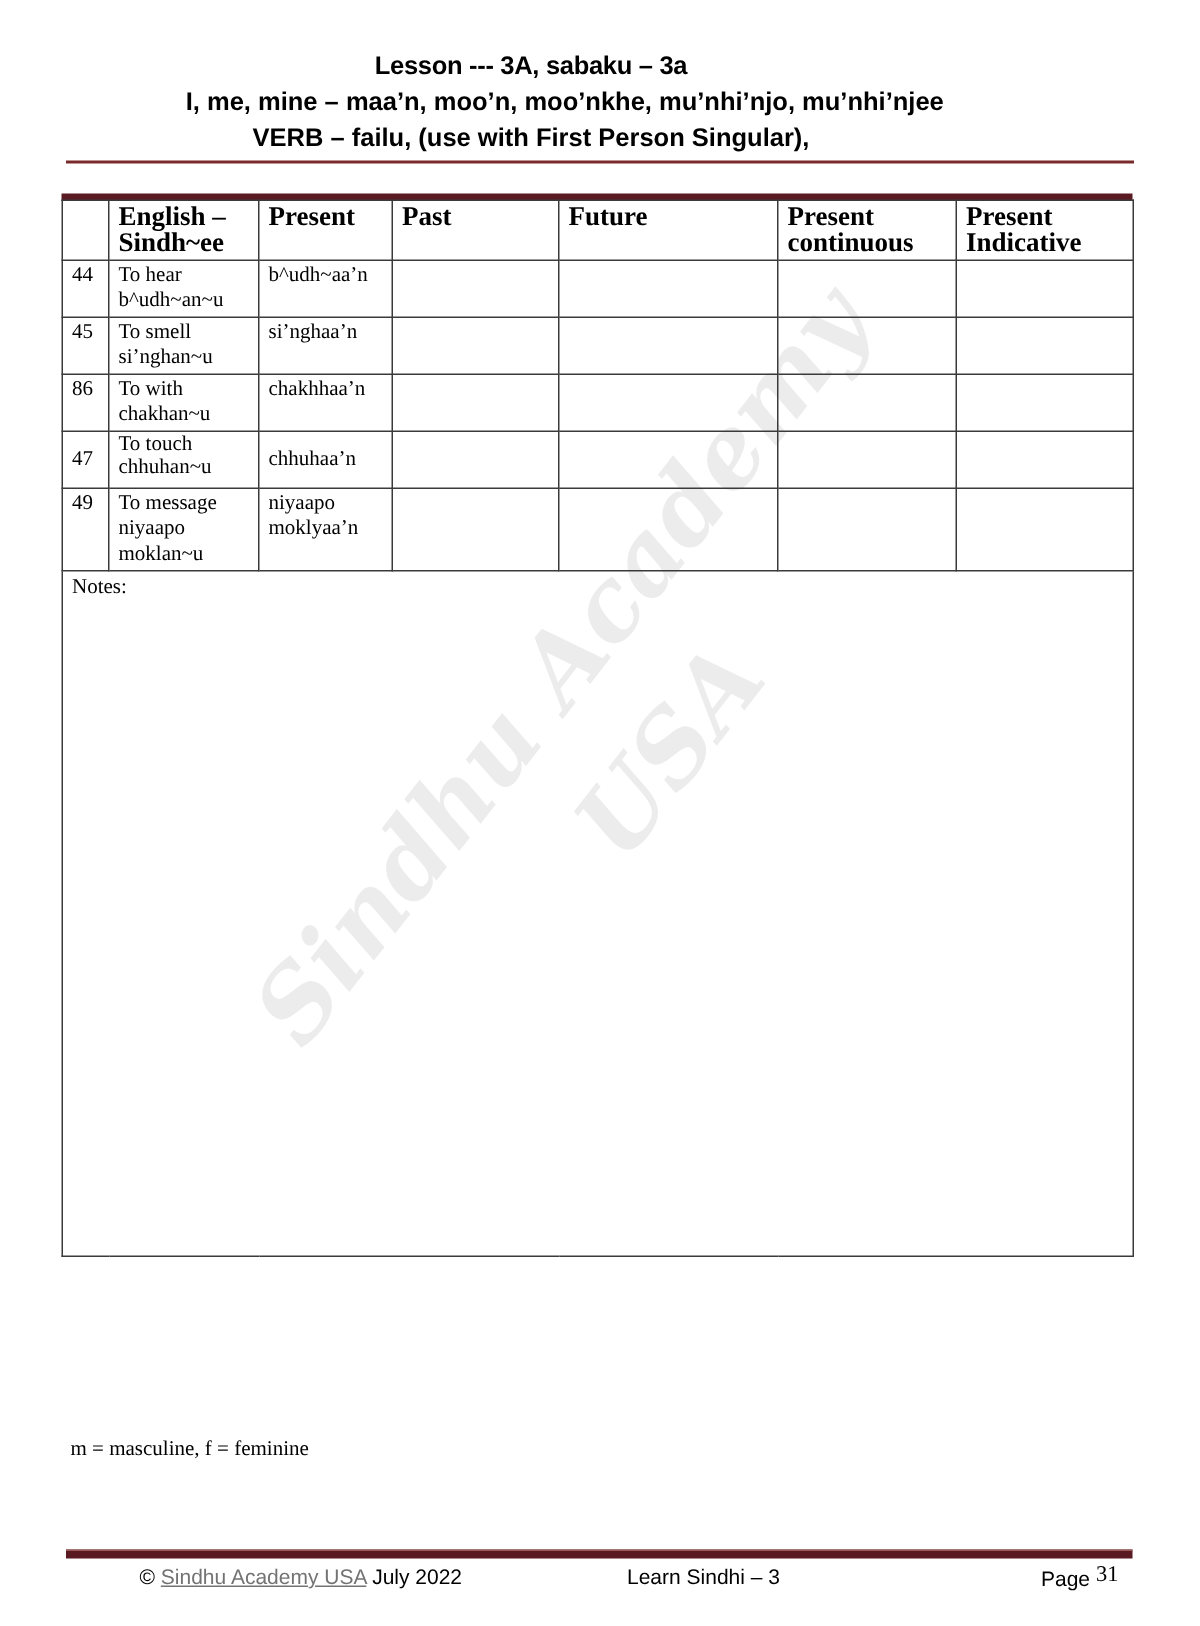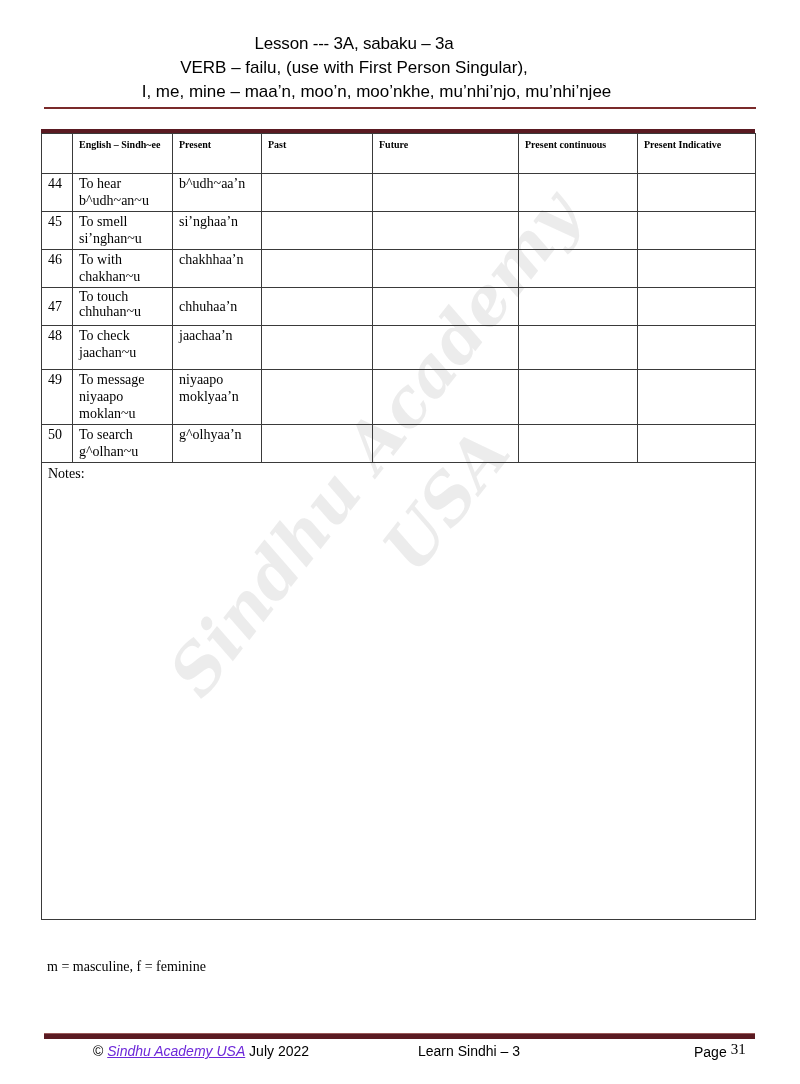--- a/index.html
+++ b/index.html
@@ -1,49 +1,49 @@
 <!DOCTYPE html>
 <html><head>
   <meta charset="utf-8">
   <style>
     html, body { margin: 0; padding: 0; background: #ffffff; }
     body { width: 800px; height: 1084px; position: relative; overflow: hidden; font-family: "Liberation Serif", serif; color: #000; }
-    .title-block { position: absolute; left: 0; top: 32px; width: 708px; text-align: center; font-family: "Liberation Sans Narrow", "Liberation Sans", sans-serif; font-size: 17px; line-height: 24px; color: #000; }
+    .title-block { position: absolute; left: 0; top: 32px; width: 708px; text-align: center; font-family: "Liberation Sans Narrow", "Liberation Sans", sans-serif; font-size: 17px; line-height: 24px; color: #000; font-weight: bold; }
     .title-line { display: block; white-space: nowrap; }
     .title-line.l1 { letter-spacing: -0.2px; }
     .title-line.l3 { padding-left: 45px; text-align: center; }
     .header-rule { position: absolute; left: 44px; top: 107px; width: 712px; height: 2px; background: #7a2a2a; }
     .table-top-bar { position: absolute; left: 41px; top: 129px; width: 714px; height: 5px; background: #5a1a22; }
     table.verb-table { position: absolute; left: 41px; top: 133px; width: 714px; border-collapse: collapse; table-layout: fixed; font-size: 14px; line-height: 17px; }
     table.verb-table td, table.verb-table th { border: 1.3px solid #3a3a3a; vertical-align: top; padding: 1px 6px; text-align: left; }
-    table.verb-table th { font-weight: bold; font-size: 10px; height: 36px; padding-top: 2px; }
+    table.verb-table th { font-weight: bold; font-size: 18px; height: 36px; padding-top: 2px; }
     table.verb-table td.num { padding-left: 6px; }
     table.verb-table td.notes { height: 452px; padding: 2px 6px; margin-left: 28px; }
     .legend-note { position: absolute; left: 47px; top: 959px; font-size: 14px; }
     .footer-rule { position: absolute; left: 44px; top: 1033px; width: 711px; height: 5px; background: #5a1a22; border-top: 1px solid #9a5a5a; }
     .footer { position: absolute; left: 0; top: 1041px; width: 800px; height: 24px; font-family: "Liberation Sans Narrow", "Liberation Sans", sans-serif; font-size: 14px; }
     .footer .left { position: absolute; left: 93px; top: 2px; white-space: nowrap; }
-    .footer .left a { color: #6d28d9; text-decoration: underline; font-style: italic; }
+    .footer .left a { color: #737373; text-decoration: underline; }
     .footer .center { position: absolute; left: 418px; top: 2px; white-space: nowrap; }
     .footer .right { position: absolute; left: 694px; top: 3px; white-space: nowrap; }
     .footer .right .pnum { font-family: "Liberation Serif", serif; font-size: 15px; margin-left: 4px; position: relative; top: -3px; }
     .watermark { position: absolute; left: 90px; top: 380px; width: 640px; pointer-events: none; transform: rotate(-52deg); transform-origin: center; font-family: "DejaVu Serif", serif; font-style: italic; font-weight: bold; color: rgba(200,200,200,0.35); font-size: 66px; text-align: center; line-height: 92px; }
   </style>
 </head>
 <body>
 
 <div class="watermark">
   <div>Sindhu Academy</div>
   <div>USA</div>
 </div>
 
 <div class="title-block">
   <span class="title-line l1">Lesson --- 3A, sabaku – 3a</span>
+  <span class="title-line l3">I, me, mine – maa’n, moo’n, moo’nkhe, mu’nhi’njo, mu’nhi’njee</span>
   <span class="title-line l2">VERB – failu, (use with First Person Singular),</span>
-  <span class="title-line l3">I, me, mine – maa’n, moo’n, moo’nkhe, mu’nhi’njo, mu’nhi’njee</span>
 </div>
 <div class="header-rule"></div>
 
 <div class="table-top-bar"></div>
 <table class="verb-table">
   <colgroup>
     <col style="width:31px">
     <col style="width:100px">
     <col style="width:89px">
     <col style="width:111px">
@@ -81,21 +81,21 @@
           <div>To smell</div>
           <div>si’nghan~u</div>
         </td>
       <td>si’nghaa’n</td>
       <td></td>
       <td></td>
       <td></td>
       <td></td>
     </tr>
     <tr style="height:38px">
-      <td class="num">46</td>
+      <td class="num">86</td>
       <td>
           <div>To with</div>
           <div>chakhan~u</div>
         </td>
       <td>chakhhaa’n</td>
       <td></td>
       <td></td>
       <td></td>
       <td></td>
     </tr>
@@ -104,51 +104,27 @@
       <td style="line-height:15px">
           <div>To touch</div>
           <div>chhuhan~u</div>
         </td>
       <td style="vertical-align:middle">chhuhaa’n</td>
       <td></td>
       <td></td>
       <td></td>
       <td></td>
     </tr>
-    <tr style="height:44px">
-      <td class="num">48</td>
-      <td>
-          <div>To check</div>
-          <div>jaachan~u</div>
-        </td>
-      <td>jaachaa’n</td>
-      <td></td>
-      <td></td>
-      <td></td>
-      <td></td>
-    </tr>
     <tr style="height:55px">
       <td class="num">49</td>
       <td>
           <div>To message</div>
           <div>niyaapo moklan~u</div>
         </td>
       <td>niyaapo moklyaa’n</td>
-      <td></td>
-      <td></td>
-      <td></td>
-      <td></td>
-    </tr>
-    <tr style="height:38px">
-      <td class="num">50</td>
-      <td>
-          <div>To search</div>
-          <div>g^olhan~u</div>
-        </td>
-      <td>g^olhyaa’n</td>
       <td></td>
       <td></td>
       <td></td>
       <td></td>
     </tr>
     <tr>
       <td class="notes" colspan="7"><span>Notes:</span></td>
     </tr>
   </tbody>
 </table>

